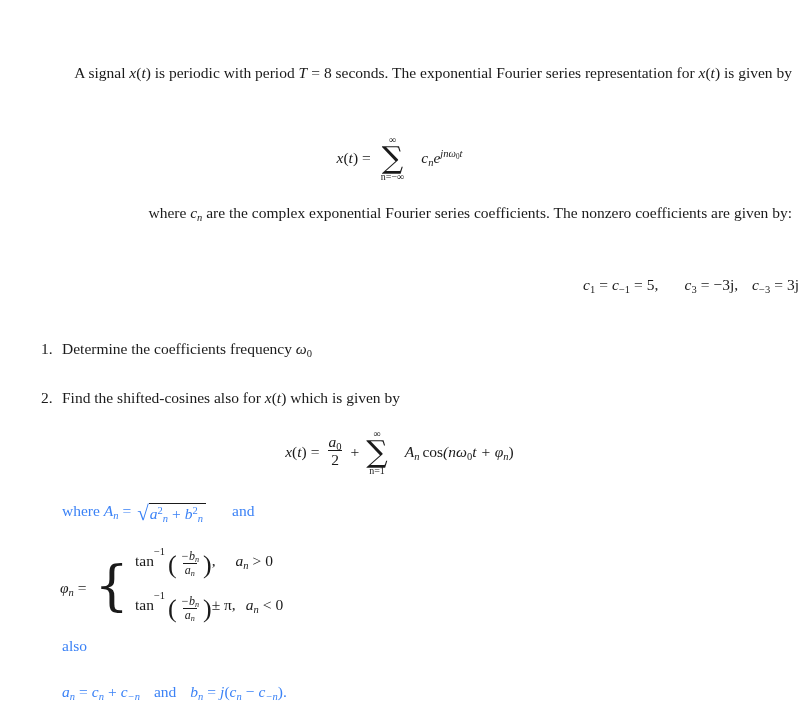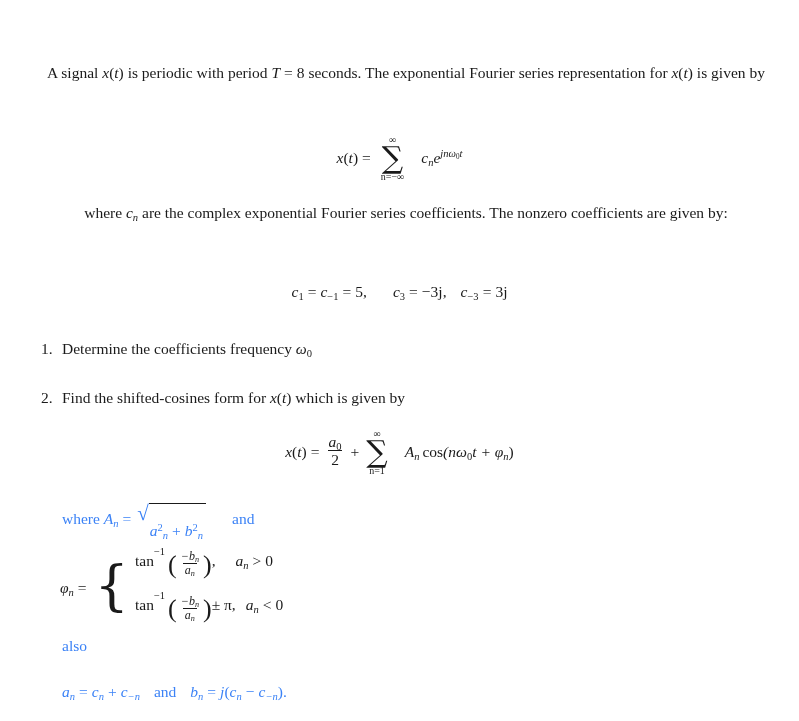--- a/index.html
+++ b/index.html
@@ -31,36 +31,36 @@
     color: #111;
   }
   
   .para {
     position: absolute;
     left: 20px;
     width: 772px;
     font-size: 15.5px;
     line-height: 30px;
     color: #1a1a1a;
-    text-align: center;
+    text-align: right;
   }
   .p1 { top: 58px; }
   .p2 { top: 198px; }
 
   
   .eq {
     position: absolute;
     width: 799px;
     left: 0;
     text-align: center;
     font-size: 15.5px;
     color: #1a1a1a;
   }
   .eq1 { top: 136px; }
-  .eq2 { top: 283px; }
+  .eq2 { top: 276px; text-align: right; }
   .eq3 { top: 430px; }
 
   
   .olist {
     position: absolute;
     left: 0;
     width: 799px;
   }
   .li {
     position: absolute;
@@ -165,21 +165,21 @@
   }
   .sqrt .rad {
     font-size: 21px;
     line-height: 1;
     font-style: normal;
     position: relative;
     top: 1px;
   }
   .sqrt .radicand {
     border-top: 1px solid #1a1a1a;
-    padding: 18px 3px 0 1px;
+    padding: 1px 3px 0 1px;
     position: relative;
     top: 1px;
   }
 
   
   .bigparen {
     display: inline-flex;
     align-items: center;
     vertical-align: middle;
   }
@@ -230,21 +230,21 @@
       </span><span class="space-md"></span><span class="mi">c</span><sub>n</sub><span class="mi">e</span><sup><span>jnω</span><sub class="up">0</sub><span>t</span></sup></div>
 
   <div class="para p2"><span>where </span><span class="mi">c</span><sub>n</sub><span> are the complex exponential Fourier series coefficients.  The nonzero coefficients are given by:</span></div>
 
   <div class="eq eq2"><span class="mi">c</span><sub class="up">1</sub><span class="op">=</span><span class="mi">c</span><sub class="up">−1</sub><span class="op">=</span><span class="mn">5,</span><span class="space-lg"></span><span class="mi">c</span><sub class="up">3</sub><span class="op">=</span><span class="mn">−3j,</span><span class="space-md"></span><span class="mi">c</span><sub class="up">−3</sub><span class="op">=</span><span class="mn">3j</span></div>
 
   <div class="olist">
 
     <div class="li li1"><span class="li-num">1.</span><span class="li-text"><span>Determine the coefficients frequency </span><span class="mi">ω</span><sub class="up">0</sub></span></div>
 
-    <div class="li li2"><span class="li-num">2.</span><span class="li-text"><span>Find the shifted-cosines form for </span><span class="mi">x</span><span class="mup">(<span class="mi">t</span>)</span><span> which is given by</span></span></div>
+    <div class="li li2"><span class="li-num">2.</span><span class="li-text"><span>Find the shifted-cosines also for </span><span class="mi">x</span><span class="mup">(<span class="mi">t</span>)</span><span> which is given by</span></span></div>
   </div>
 
   <div class="eq eq3"><span class="mi">x</span><span class="mup">(<span class="mi">t</span>)</span><span class="op">=</span><span class="frac">
         <span class="num"><span class="mi">a</span><sub class="up">0</sub></span>
         <span class="den">2</span>
       </span><span class="op">+</span><span class="bigop">
         <span class="lim lim-top">∞</span>
         <span class="sym">∑</span>
         <span class="lim lim-bot">n=1</span>
       </span><span class="space-md"></span><span class="mi">A</span><sub>n</sub><span class="thin"></span><span class="mup">cos</span><span class="mi">(nω</span><sub class="up">0</sub><span class="mi">t + φ</span><sub>n</sub><span class="mup">)</span></div>

